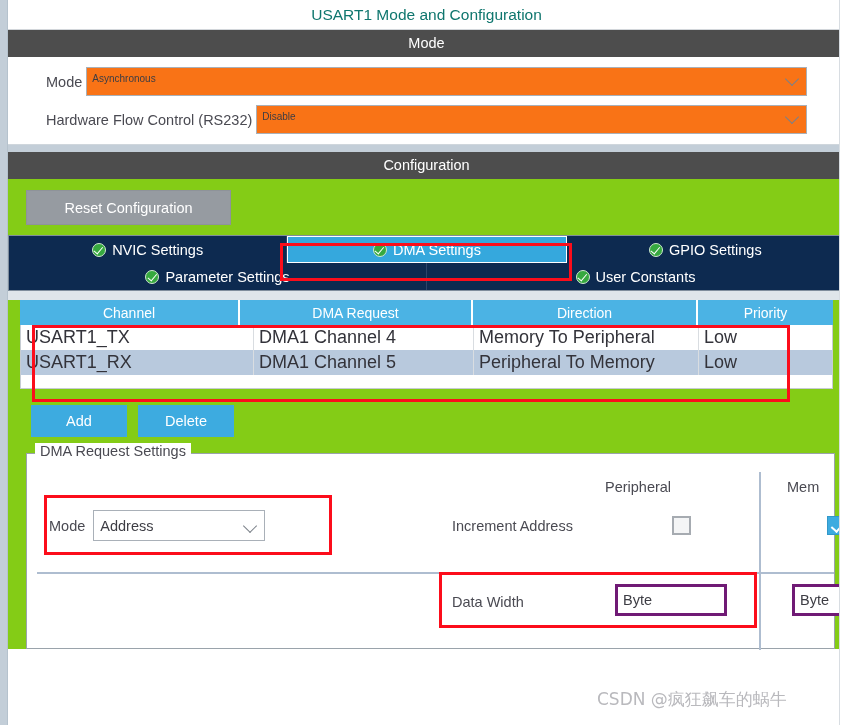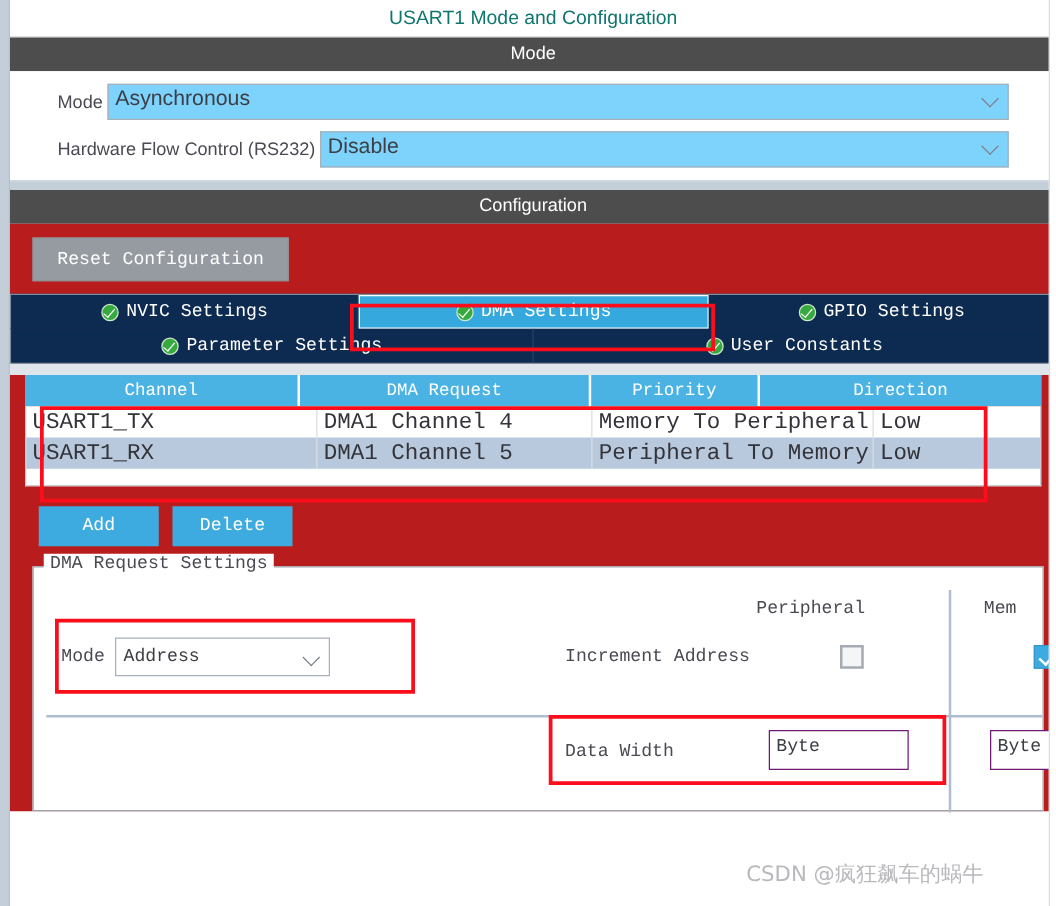--- a/index.html
+++ b/index.html
@@ -82,25 +82,25 @@
   .field-label {
     font-size: 14.5px;
     color: #4a4a52;
     white-space: nowrap;
     padding-right: 4px;
   }
   .combo {
     flex: 1 1 auto;
     height: 29px;
     border: 1px solid #a9b0b8;
-    background: #7dd3fc;
+    background: #f97316;
     display: flex;
     align-items: center;
     padding: 0 4px 6px 5px;
-    font-size: 17px;
+    font-size: 10px;
     color: #3d3d44;
     position: relative;
   }
   .combo .val { flex: 1 1 auto; white-space: nowrap; overflow: hidden; }
   .chev {
     width: 18px; height: 18px;
     flex: 0 0 18px;
     position: relative;
   }
   .chev::after {
@@ -113,21 +113,21 @@
     transform: rotate(45deg);
   }
 
   
   .spacer-blue {
     height: 7px;
     background: #c3ced8;
   }
 
   
-  .config-body { background: #b91c1c; font-family: Liberation Mono, monospace; }
+  .config-body { background: #84cc16; }
 
   .reset-wrap { padding: 11px 0 10px 18px; }
   .btn-reset {
     display: inline-block;
     width: 205px;
     height: 35px;
     line-height: 35px;
     text-align: center;
     background: #969ba1;
     color: #ffffff;
@@ -406,21 +406,21 @@
     left: 425px;
     top: 140px;
     font-size: 14.5px;
     color: #4a4a52;
   }
   .dw-combo {
     position: absolute;
     top: 130px;
     width: 112px;
     height: 32px;
-    border: 1px solid #701a75;
+    border: 3px solid #701a75;
     background: #ffffff;
     font-size: 14.5px;
     color: #3d3d44;
     padding: 5px 0 0 5px;
   }
   .dw-combo.periph { left: 588px; }
   .dw-combo.mem { left: 765px; }
 
   .dw-highlight {
     position: absolute;
@@ -515,22 +515,22 @@
         </div>
       </div>
 
       <div class="tabs-gap"></div>
 
       <div class="table-wrap">
 
         <div class="dma-head">
           <div class="th col-chan">Channel</div>
           <div class="th col-req">DMA Request</div>
+          <div class="th col-dir">Direction</div>
           <div class="th col-prio">Priority</div>
-          <div class="th col-dir">Direction</div>
         </div>
 
         <div style="position:relative;">
           <div class="dma-rows">
 
             <div class="dma-row">
               <div class="td col-req">USART1_TX</div>
               <div class="td col-chan">DMA1 Channel 4</div>
               <div class="td col-dir">Memory To Peripheral</div>
               <div class="td col-prio">Low</div>

